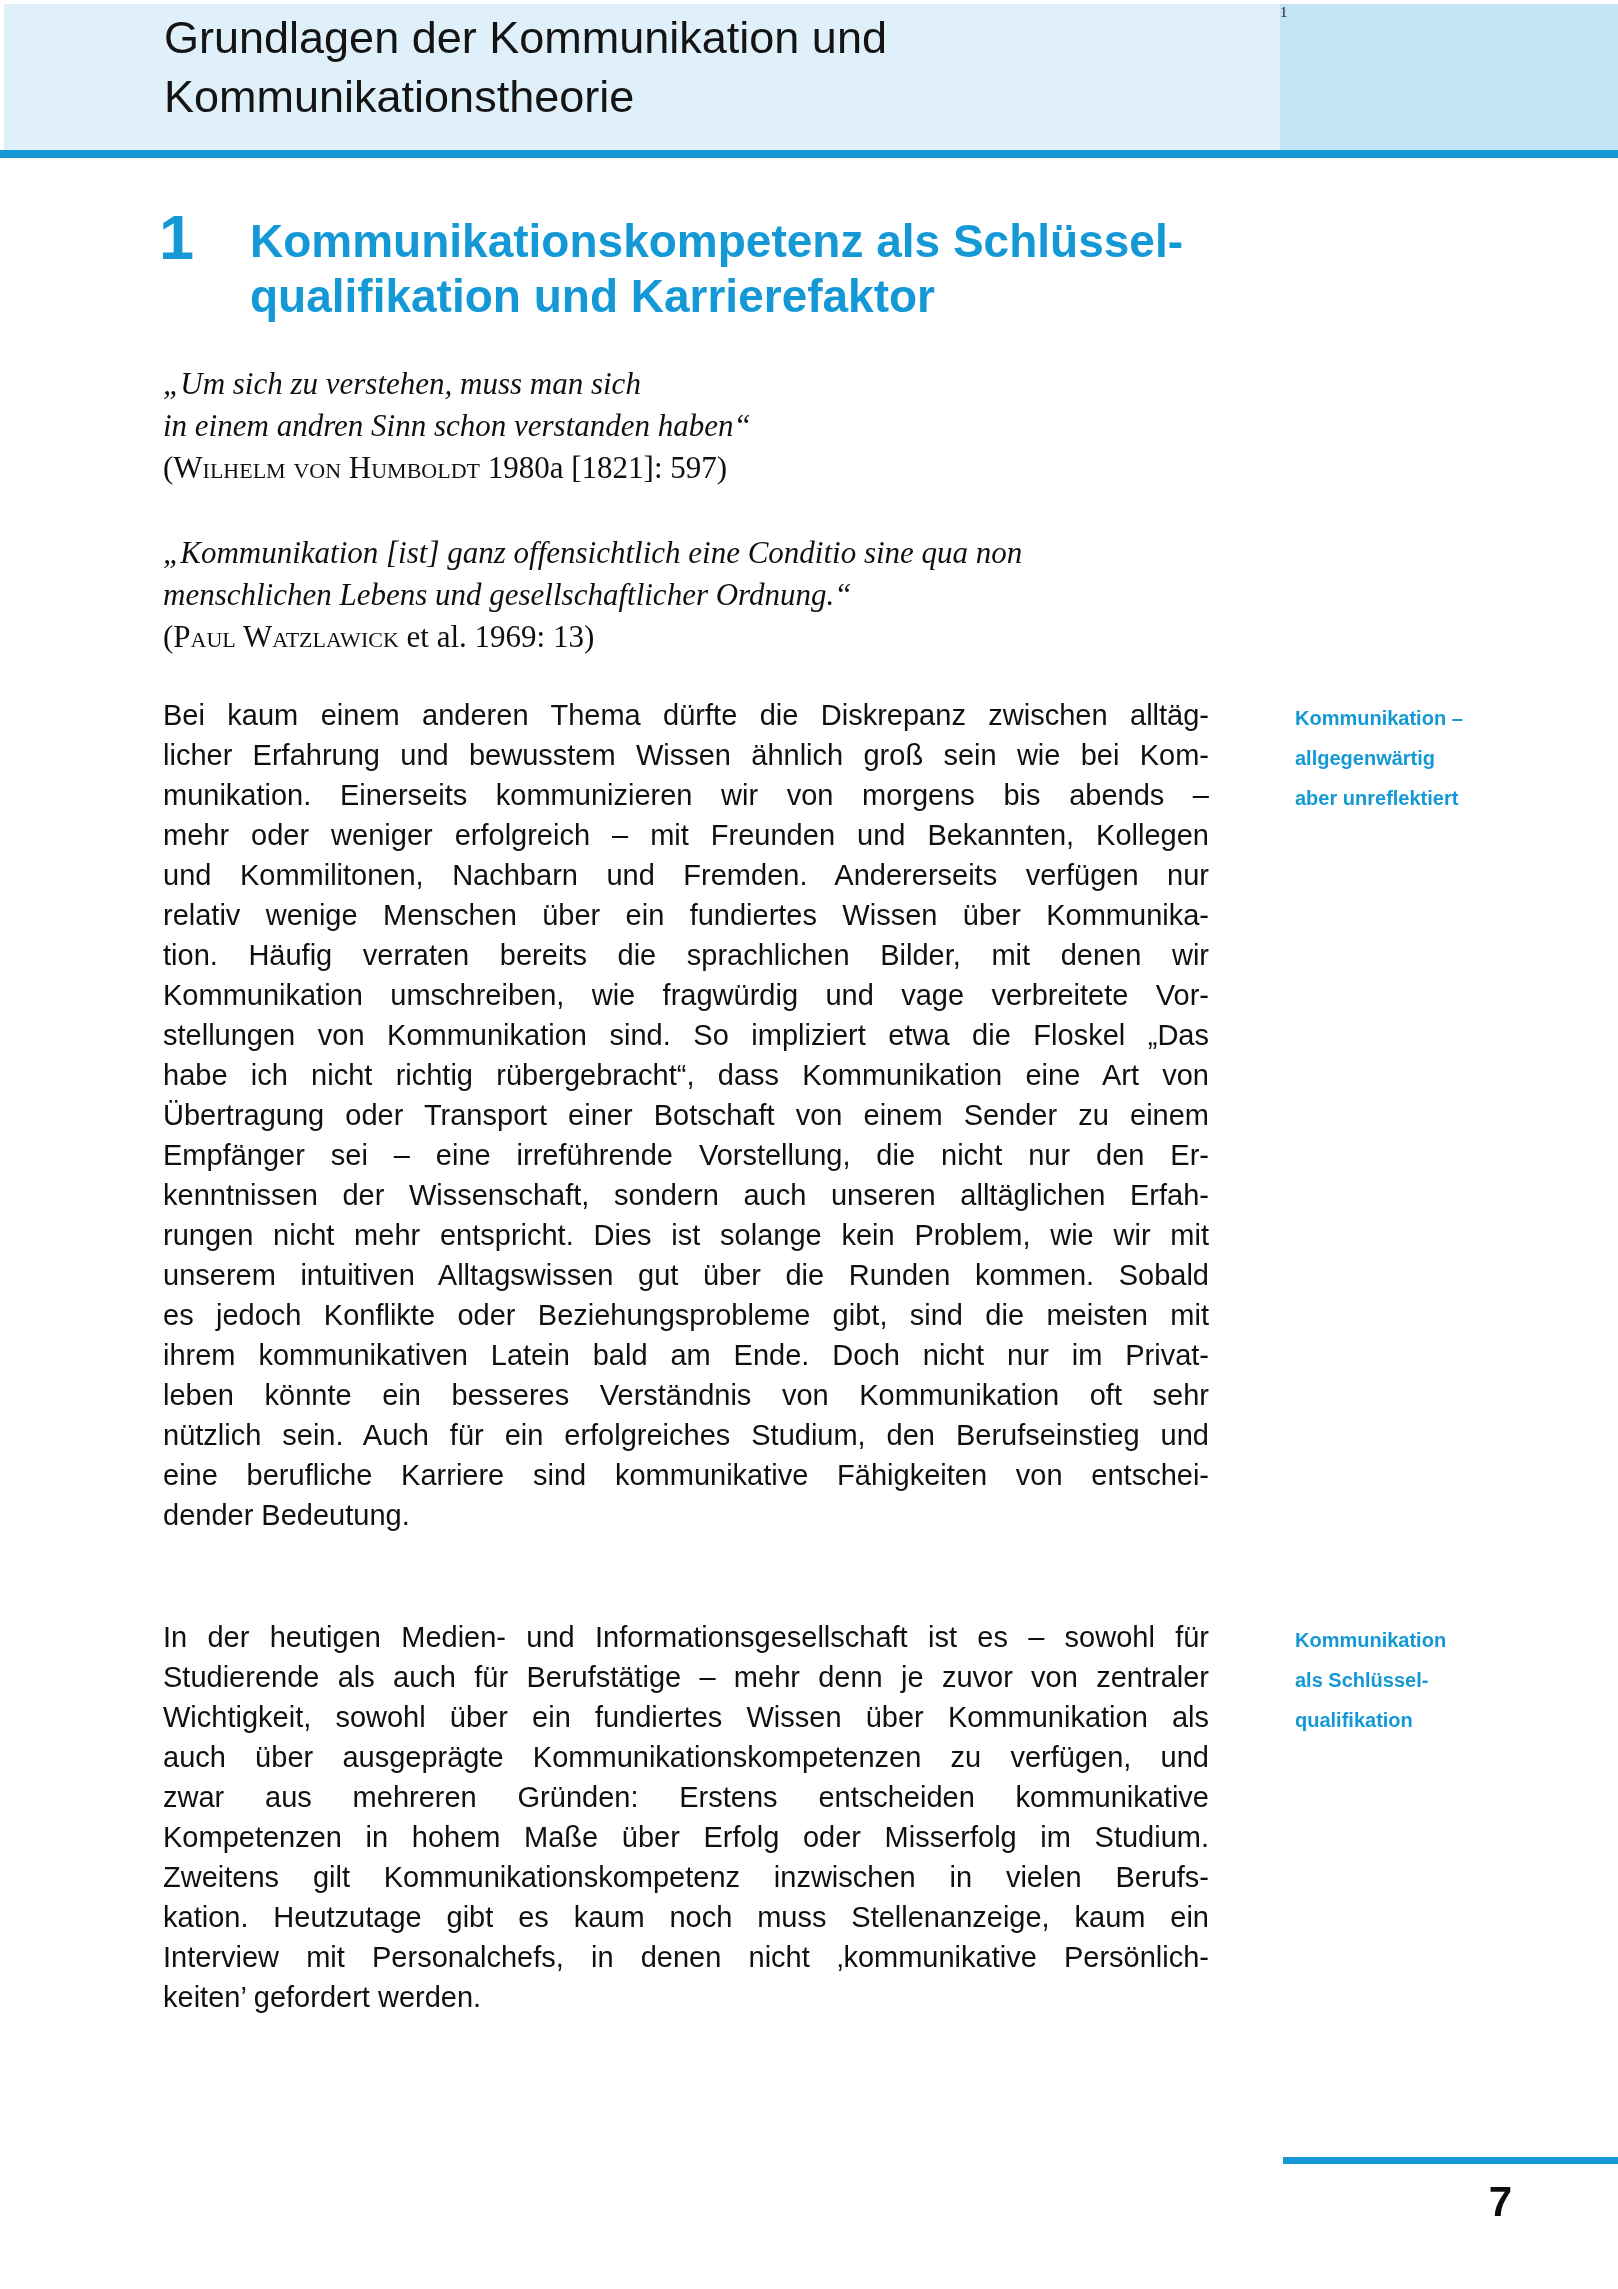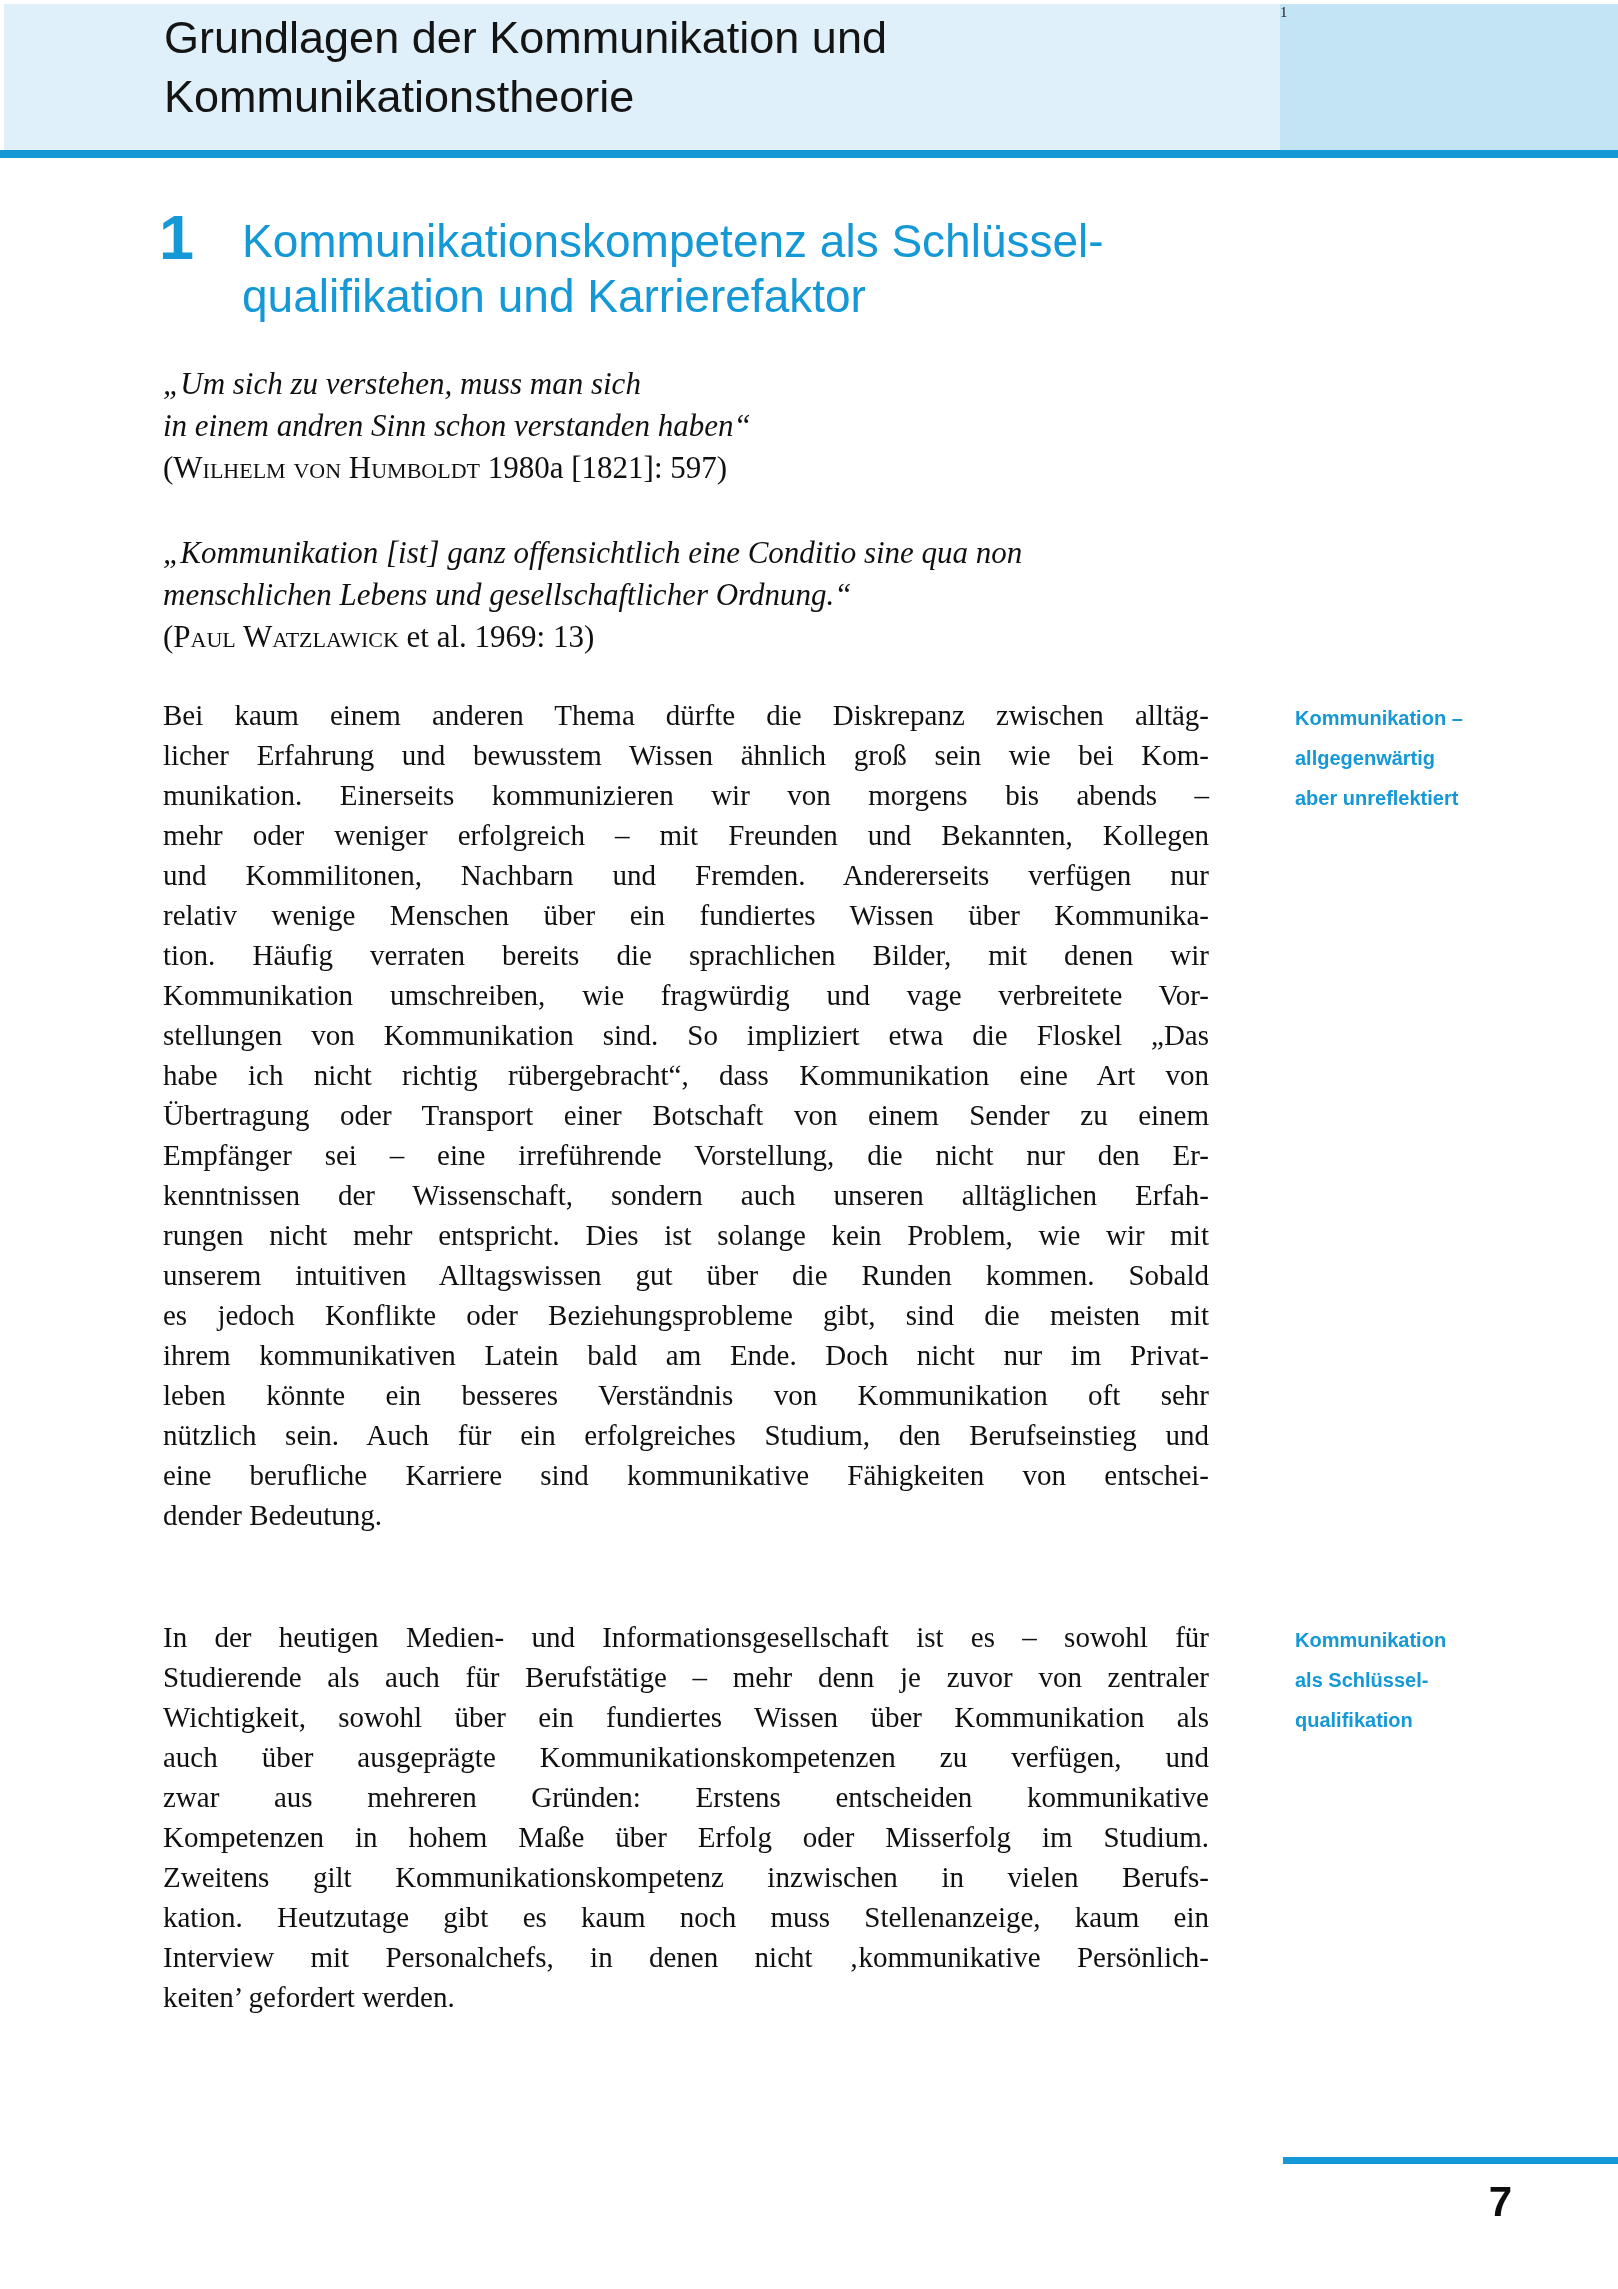--- a/index.html
+++ b/index.html
@@ -21,34 +21,34 @@
     font-family:"Liberation Sans",sans-serif;font-weight:400;font-size:45px;line-height:59px;
     color:#141414}
   .rule-top{position:absolute;left:0;top:150px;width:1619px;height:8.3px;background:var(--accent)}
 
   
   .ch-num{
     position:absolute;left:159px;top:206px;
     font-family:"Liberation Sans",sans-serif;font-weight:700;font-size:63px;line-height:63px;
     color:var(--accent)}
   .ch-title{
-    position:absolute;left:242px;top:214px;
-    font-family:"Liberation Sans",sans-serif;font-weight:400;font-size:46px;line-height:55px;
+    position:absolute;left:250px;top:214px;
+    font-family:"Liberation Sans",sans-serif;font-weight:700;font-size:46px;line-height:55px;
     color:var(--accent)}
 
   
   .quote{
     position:absolute;left:163px;width:1046px;text-align:left;
     font-family:"Liberation Serif",serif;font-style:italic;font-size:31px;line-height:42px;color:#101010}
   .quote .attr{font-style:normal}
   .quote .sc{font-variant:small-caps}
 
   
   .para{position:absolute;left:163px;width:1046px;
-    font-family:Liberation Serif, serif;font-size:29px;line-height:40px;color:#101010}
+    font-family:Liberation Sans, sans-serif;font-size:29px;line-height:40px;color:#101010}
   .para .bline{text-align:justify;text-align-last:justify}
   .para .bline:last-child{text-align-last:left}
 
   
   .mnote{position:absolute;left:1295px;width:314px;
     font-family:"Liberation Sans",sans-serif;font-weight:700;font-size:20px;line-height:40px;
     color:var(--accent)}
 
   
   .rule-bottom{position:absolute;left:1283px;top:2157px;width:336px;height:7.4px;background:var(--accent)}

